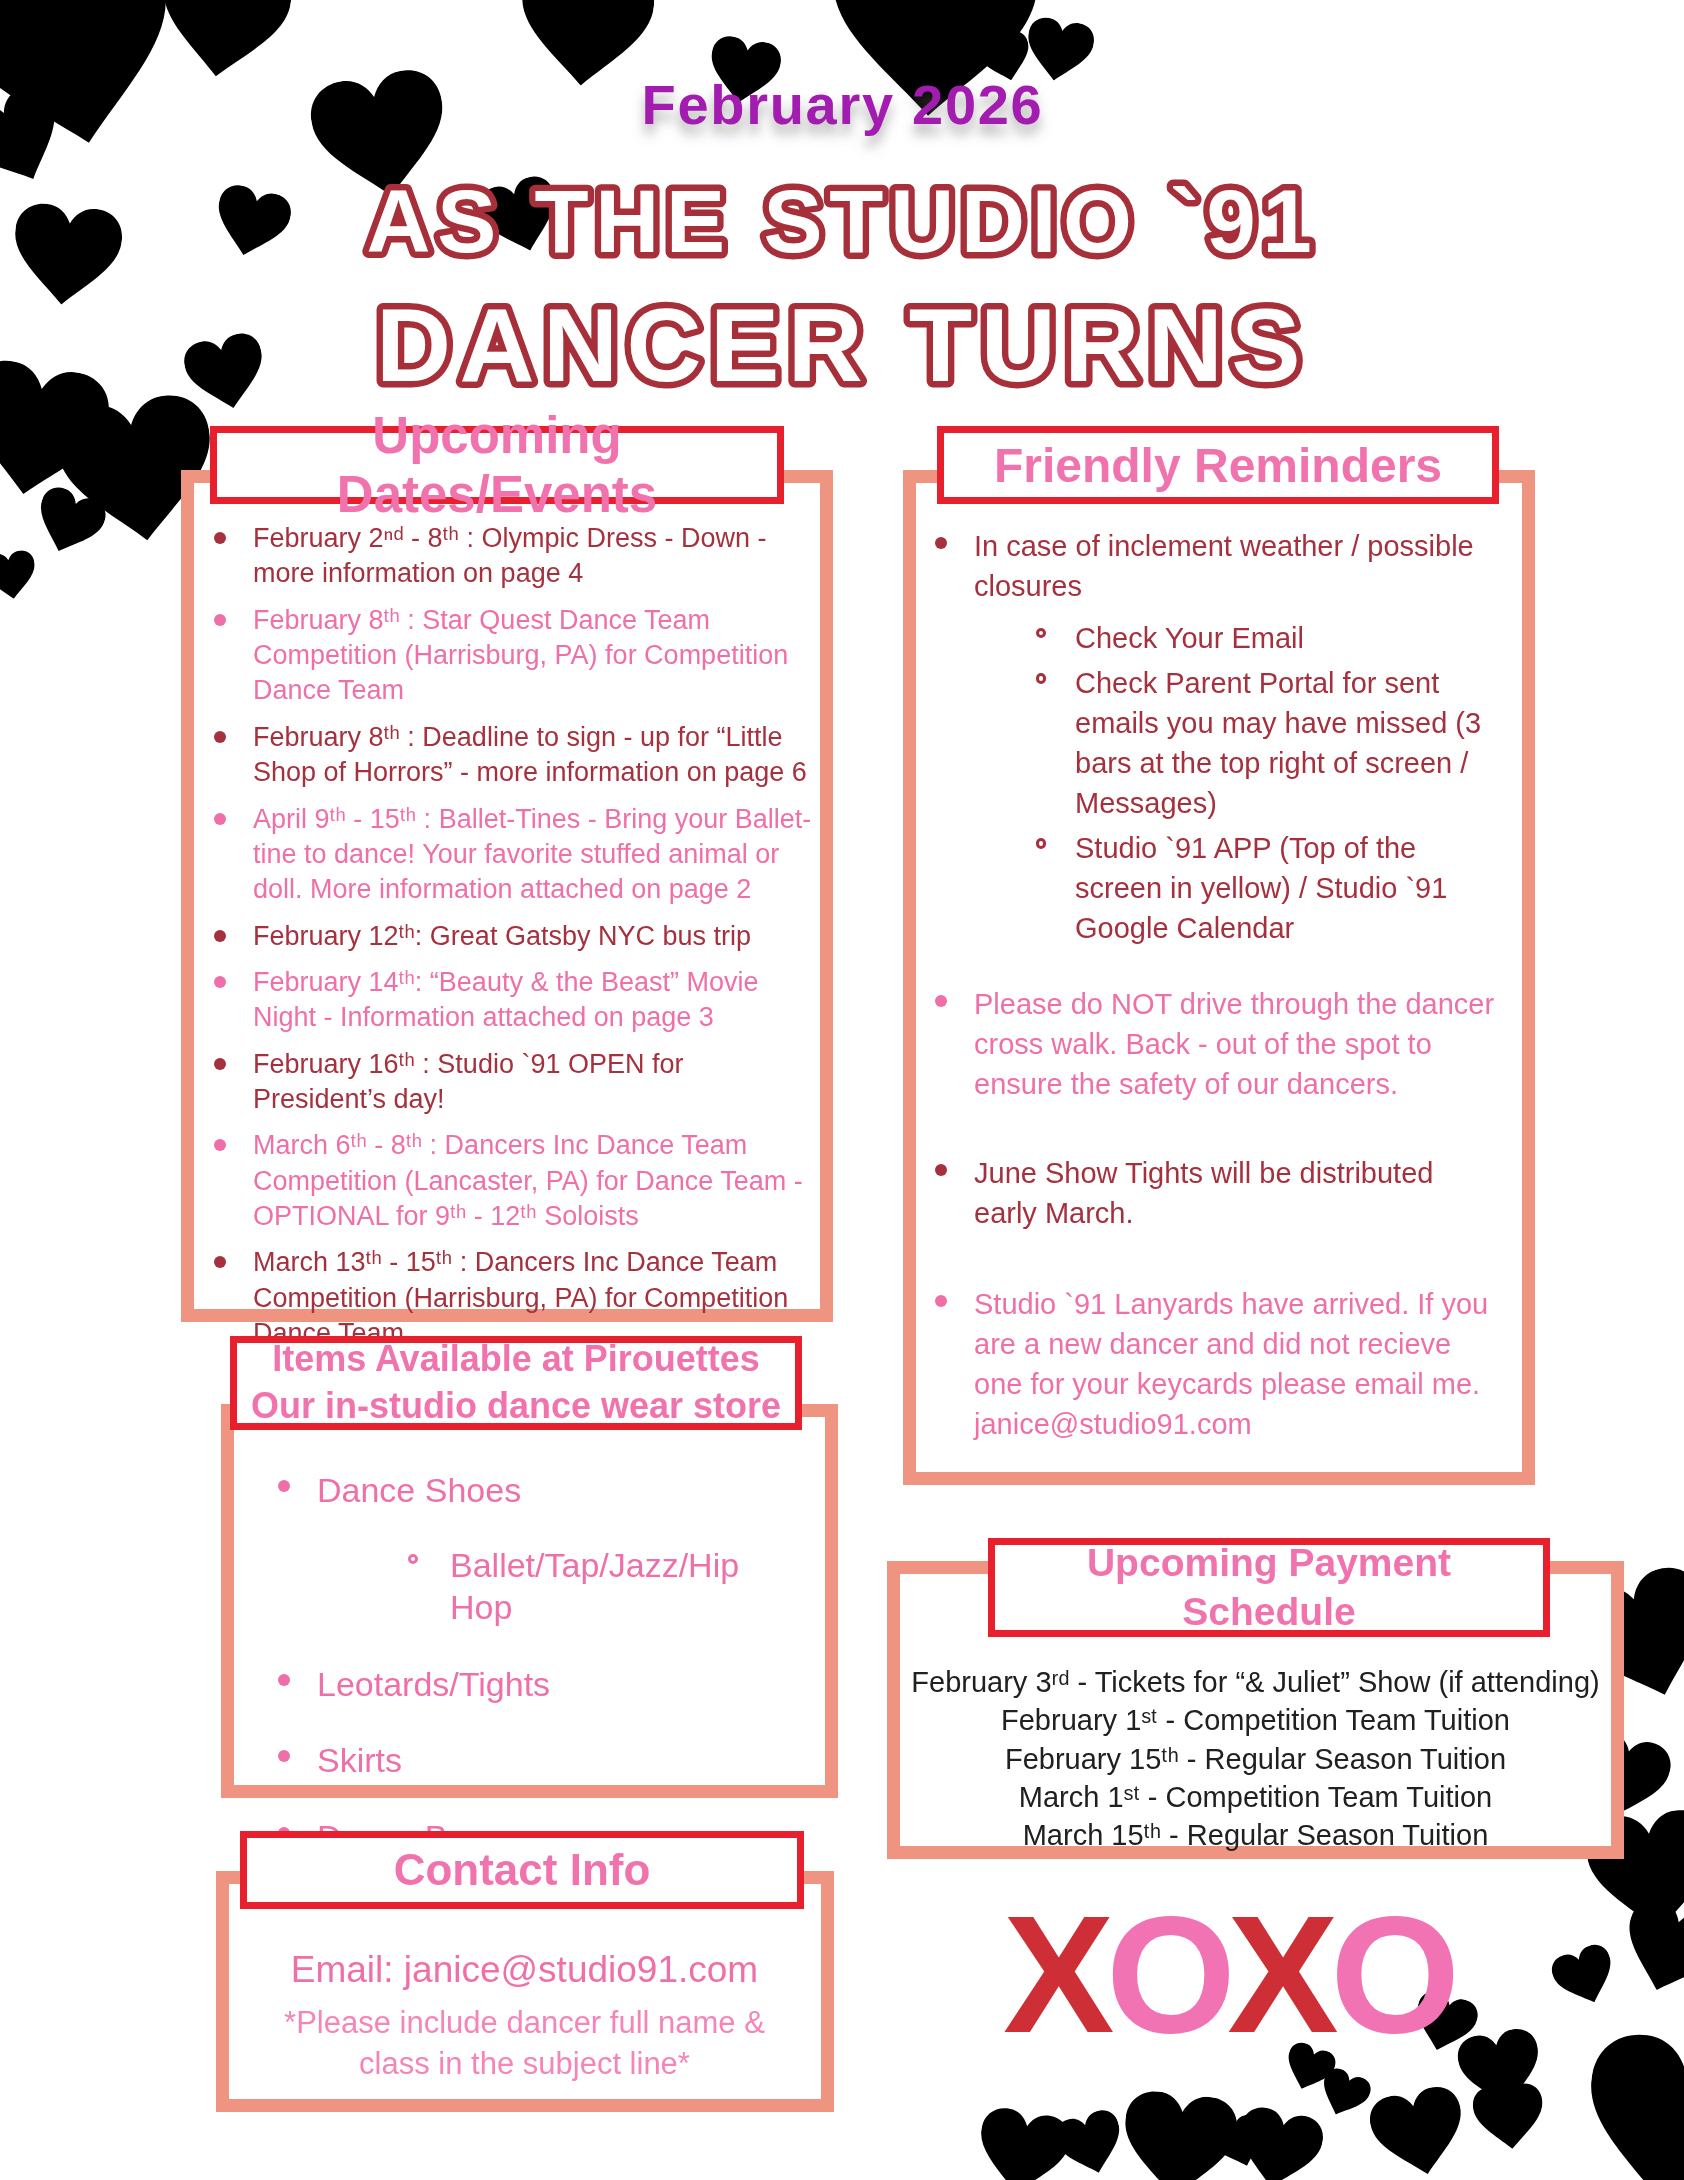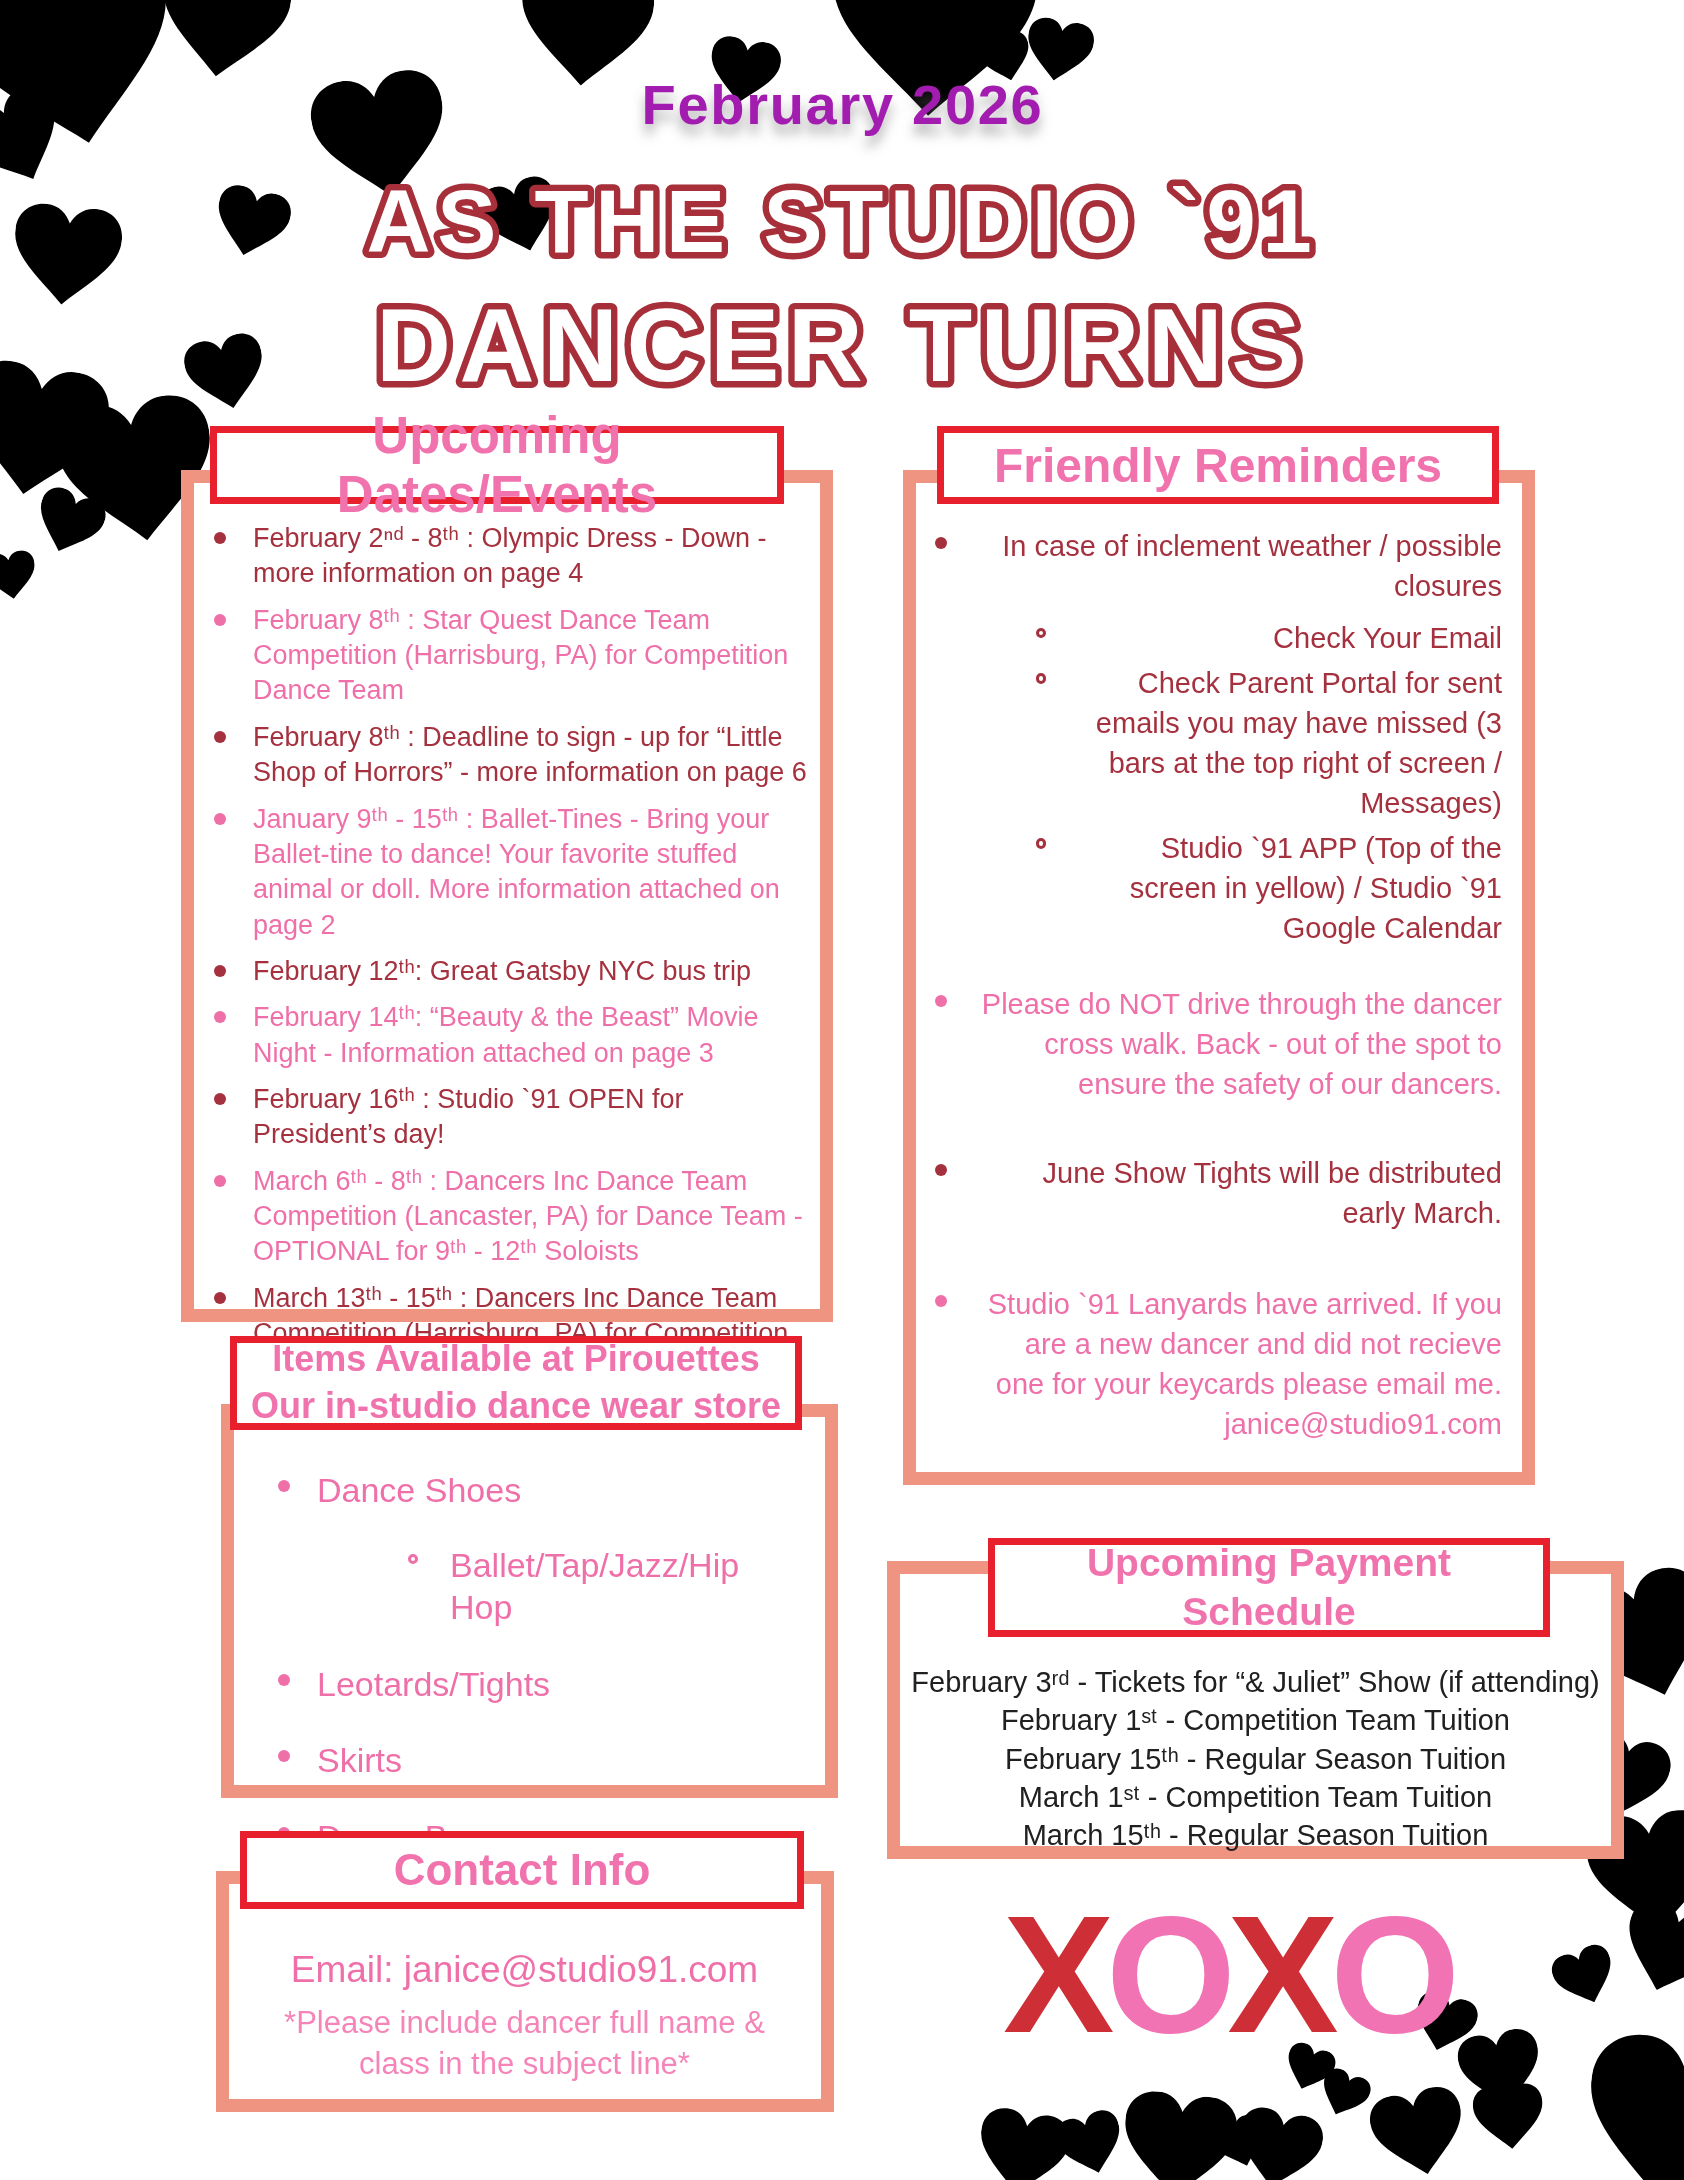--- a/index.html
+++ b/index.html
@@ -26,21 +26,21 @@
   ul{list-style:none;margin:0;padding:0;}
   .blist li{position:relative;padding-left:44px;}
   .dot{position:absolute;left:5.1px;top:11px;width:12px;height:12px;border-radius:50%;background:currentColor;}
   .ring{position:absolute;left:8.5px;top:10.2px;width:10.2px;height:10.2px;border-radius:50%;
         border:3.4px solid currentColor;background:transparent;box-sizing:border-box;}
   .dark{color:#A5313F;}
   .pink{color:#EF6FA9;}
   .events-list{position:absolute;left:209px;top:521px;width:605px;z-index:2;font-size:27px;line-height:1.31;}
   .events-list li{margin-bottom:11px;}
   .rem-list{position:absolute;left:930px;top:526px;width:572px;z-index:2;font-size:29px;line-height:1.38;}
-  .rem-list > li{margin-bottom:36px;text-align:right;}
+  .rem-list > li{margin-bottom:36px;}
   .rem-sub{margin-top:12px;margin-left:53px;}
   .rem-sub li{position:relative;padding-left:48px;margin-bottom:5.1px;}
   .store-list{position:absolute;left:273px;top:1469px;width:528px;z-index:2;font-size:34px;line-height:1.25;}
   .store-list > li{margin-bottom:34px;}
   .store-sub{margin-top:32px;margin-left:82px;}
   .store-sub li{position:relative;padding-left:51px;}
   
   .pay-lines{position:absolute;left:900px;top:1663px;width:711px;z-index:2;text-align:center;
              color:#202020;font-size:29px;line-height:1.32;}
   
@@ -178,21 +178,21 @@
   </svg>
 
   <div class="panel" style="left:181px;top:470px;width:652px;height:852px;"></div>
   <div class="chip" style="left:210px;top:426px;width:574px;height:78px;font-size:51px;">
     <div>Upcoming Dates/Events</div>
   </div>
   <ul class="blist events-list">
     <li class="dark"><span class="dot"></span><span>February 2ⁿᵈ - 8ᵗʰ : Olympic Dress - Down - more information on page 4</span></li>
     <li class="pink"><span class="dot"></span><span>February 8ᵗʰ : Star Quest Dance Team Competition (Harrisburg, PA) for Competition Dance Team</span></li>
     <li class="dark"><span class="dot"></span><span>February 8ᵗʰ : Deadline to sign - up for “Little Shop of Horrors” - more information on page 6</span></li>
-    <li class="pink"><span class="dot"></span><span>January 9ᵗʰ - 15ᵗʰ : Ballet-Tines - Bring your Ballet-tine to dance! Your favorite stuffed animal or doll.  More information attached on page 2</span></li>
+    <li class="pink"><span class="dot"></span><span>April 9ᵗʰ - 15ᵗʰ : Ballet-Tines - Bring your Ballet-tine to dance! Your favorite stuffed animal or doll.  More information attached on page 2</span></li>
     <li class="dark"><span class="dot"></span><span>February 12ᵗʰ: Great Gatsby NYC bus trip</span></li>
     <li class="pink"><span class="dot"></span><span>February 14ᵗʰ: “Beauty &amp; the Beast” Movie Night - Information attached on page 3</span></li>
     <li class="dark"><span class="dot"></span><span>February 16ᵗʰ : Studio `91 OPEN for President’s day!</span></li>
     <li class="pink"><span class="dot"></span><span>March 6ᵗʰ - 8ᵗʰ : Dancers Inc Dance Team Competition (Lancaster, PA) for Dance Team - OPTIONAL for 9ᵗʰ - 12ᵗʰ Soloists</span></li>
     <li class="dark"><span class="dot"></span><span>March 13ᵗʰ - 15ᵗʰ : Dancers Inc Dance Team Competition (Harrisburg, PA) for Competition Dance Team</span></li>
   </ul>
 
   <div class="panel" style="left:903px;top:470px;width:632px;height:1015px;"></div>
   <div class="chip" style="left:937px;top:426px;width:562px;height:78px;font-size:48px;">
     <div>Friendly Reminders</div>

